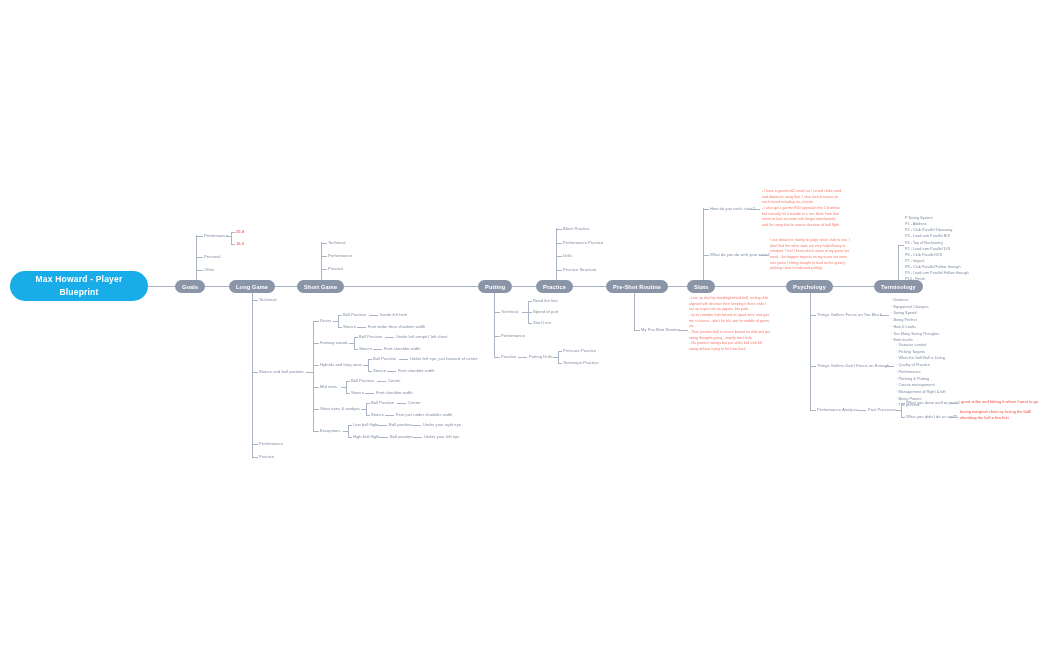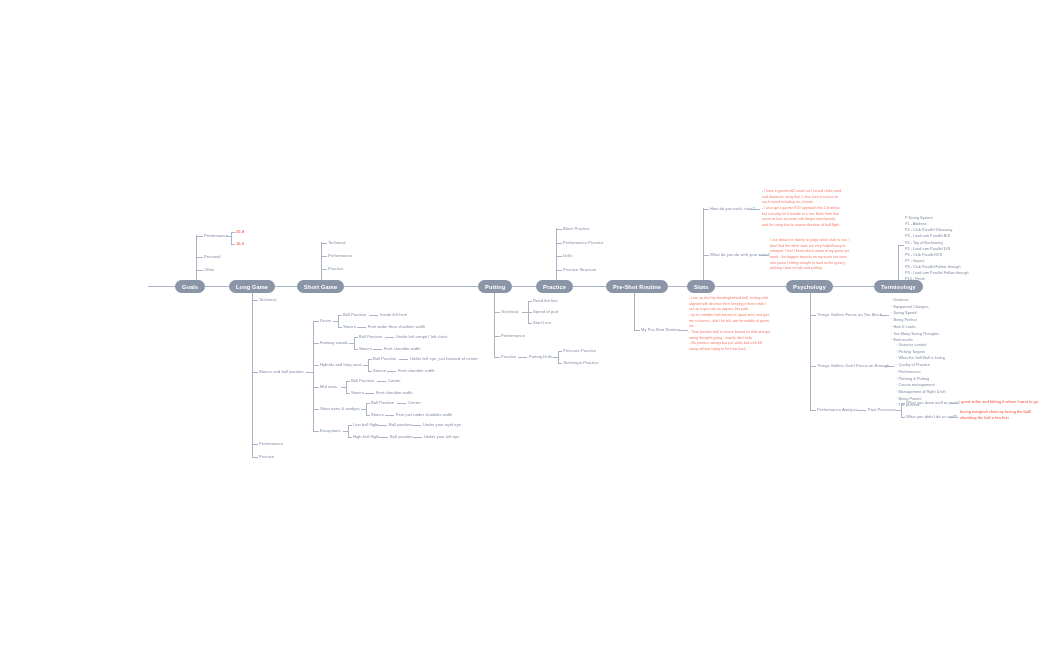--- a/index.html
+++ b/index.html
@@ -47,20 +47,23 @@
 
   
   .blist{position:absolute;color:#7f8ca0;font-size:3.9px;line-height:1.72;}
   .blist div{white-space:nowrap;}
 </style>
 </head>
 <body>
 
 <div id="canvas">
 
+  <div class="root" style="left:10px;top:271px;width:138px;height:30px;">
+    <span>Max Howard - Player Blueprint</span>
+  </div>
 
   <div class="ln h" style="left:148px;top:286px;width:775px;"></div>
 
   <div class="pill" style="left:175px;top:280px;">
     <span>Goals</span>
   </div>
   <div class="ln v" style="left:196px;top:235px;height:45px;"></div>
   <div class="ln h" style="left:196px;top:236px;width:7px;"></div>
   <div class="ln h" style="left:196px;top:257px;width:7px;"></div>
   <div class="ln h" style="left:196px;top:270px;width:7px;"></div>

